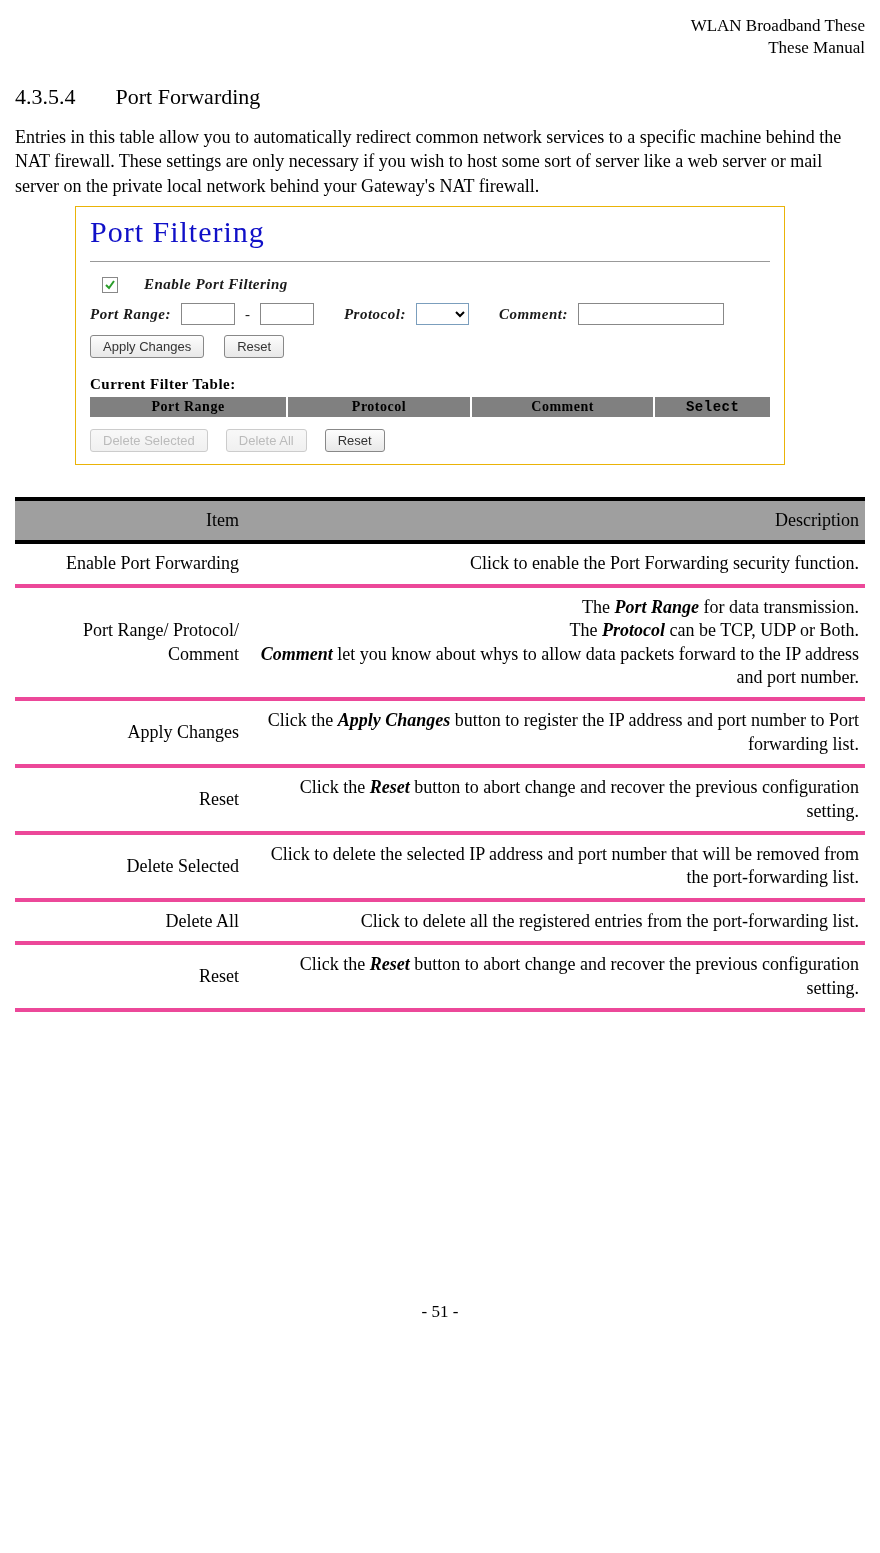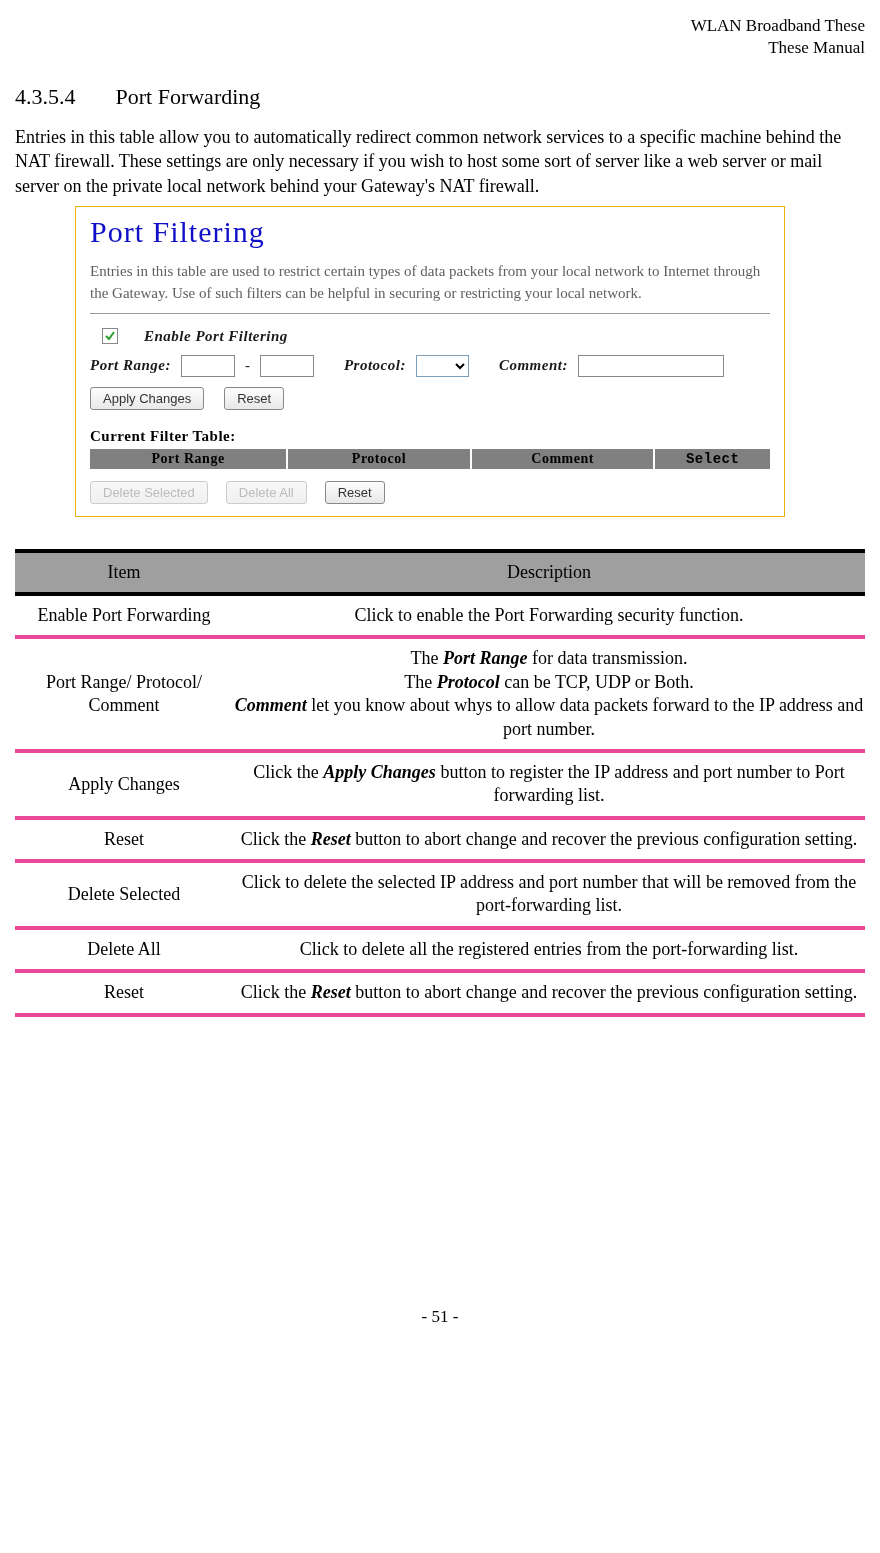--- a/index.html
+++ b/index.html
@@ -140,22 +140,22 @@
     .sc-table th:last-child { border-right: none; }
     .sc-bottom-row { display: flex; gap: 18px; }
 
     .desc-table {
       width: 100%;
       border-collapse: collapse;
       margin-top: 32px;
       font-size: 18px;
     }
     .desc-table td, .desc-table th {
-      padding: 8px 0;
-      text-align: center;
+      padding: 8px 6px;
+      text-align: right;
       vertical-align: middle;
       line-height: 1.3;
     }
     .desc-table thead th {
       background: #9f9f9f;
       font-weight: normal;
       border-top: 4px solid #000;
       border-bottom: 4px solid #000;
     }
     .desc-table tbody td {
@@ -178,21 +178,20 @@
 
 <div class="section-heading">
   <span class="num">4.3.5.4</span>
   <span>Port Forwarding</span>
 </div>
 
 <div class="intro-text">Entries in this table allow you to automatically redirect common network services to a specific machine behind the NAT firewall. These settings are only necessary if you wish to host some sort of server like a web server or mail server on the private local network behind your Gateway's NAT firewall.</div>
 
 <div class="screenshot-box">
   <div class="sc-title">Port Filtering</div>
-  <div class="sc-desc">Entries in this table are used to restrict certain types of data packets from your local network to Internet through the Gateway. Use of such filters can be helpful in securing or restricting your local network.</div>
   <hr class="sc-hr">
 
   <div class="sc-row">
     <span style="width:2px;"></span>
     <span class="sc-checkbox">
       <svg viewBox="0 0 12 12">
           <polyline points="2,6 5,9 10,2" fill="none" stroke="#2a9d2a" stroke-width="2"></polyline>
         </svg>
     </span>
     <span style="width:6px;"></span>

